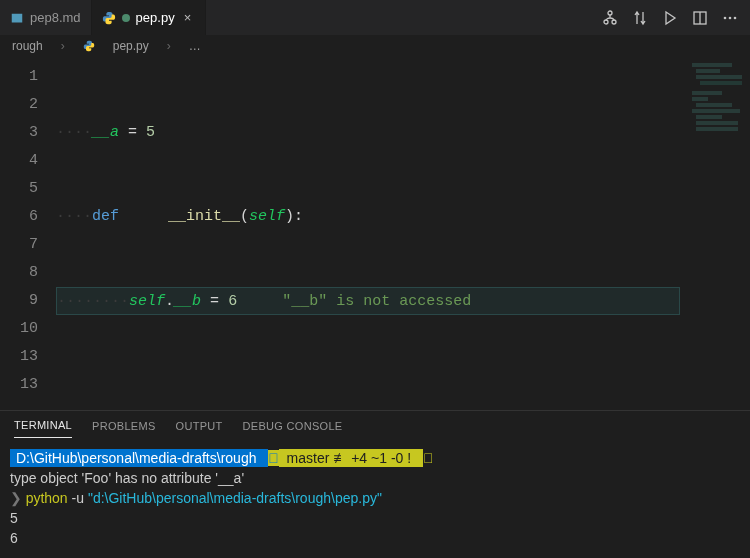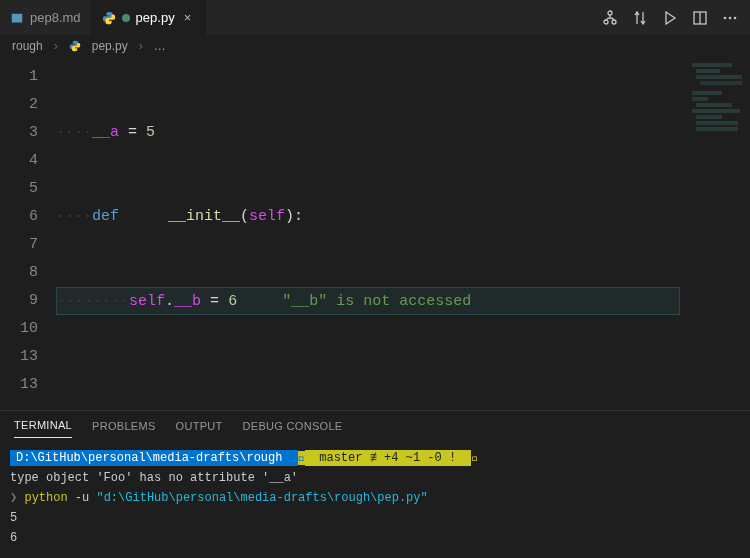--- a/index.html
+++ b/index.html
@@ -45,21 +45,21 @@
     padding: 0 12px;
     color: #c5c5c5;
   }
   .editor-actions svg { width: 16px; height: 16px; }
 
   
   .breadcrumb {
     height: 22px;
     display: flex;
     align-items: center;
-    gap: 11px;
+    gap: 18px;
     padding: 0 12px;
     color: #a0a0a0;
     font-size: 12px;
   }
   .breadcrumb .sep { color: #666; }
   .breadcrumb svg { width:12px; height:12px; }
 
   
   .editor-wrap {
     position: relative;
@@ -91,21 +91,21 @@
   .code .line.hl {
     background: rgba(38, 79, 80, 0.25);
     border: 1px solid rgba(64, 130, 130, 0.35);
     margin-right: 8px;
   }
 
   .ws   { color: #3b3b3b; }
   .kw   { color: #569cd6; }      
   .cls  { color: #4ec9b0; }      
   .fn   { color: #dcdcaa; margin-left: 40px; }      
-  .var  { color: #d946ef; }      
+  .var  { color: #22c55e; font-style: italic; }      
   .num  { color: #b5cea8; }
   .op   { color: #d4d4d4; }
   .hint { color: #6a9955; }
 
   .minimap {
     width: 62px;
     background: #1e1e1e;
     position: relative;
     padding: 4px;
   }
@@ -136,22 +136,22 @@
   .panel-tabs .ptab.active {
     color: #e7e7e7;
     border-bottom: 1px solid #e7e7e7;
     text-align: right;
   }
 
   
   .terminal {
     background: #1e1e1e;
     padding: 8px 10px 10px 10px;
-    font-family: Liberation Mono, monospace;
-    font-size: 12px;
+    font-family: Liberation Sans, sans-serif;
+    font-size: 14px;
     line-height: 20px;
     color: #cccccc;
   }
   .pl-path   { background: #0073cf; color: #ffffff; padding: 1px 8px 1px 6px; }
   .tri-blue  { color:#0073cf; background:#c7c720; }
   .pl-git    { background: #c7c720; color: #202020; padding: 1px 8px 1px 0; }
   .tri-yel   { color:#c7c720; }
   .term-line { white-space: pre; }
   .prompt    { color: #767676; }
   .cmd-y     { color: #c7c720; }

